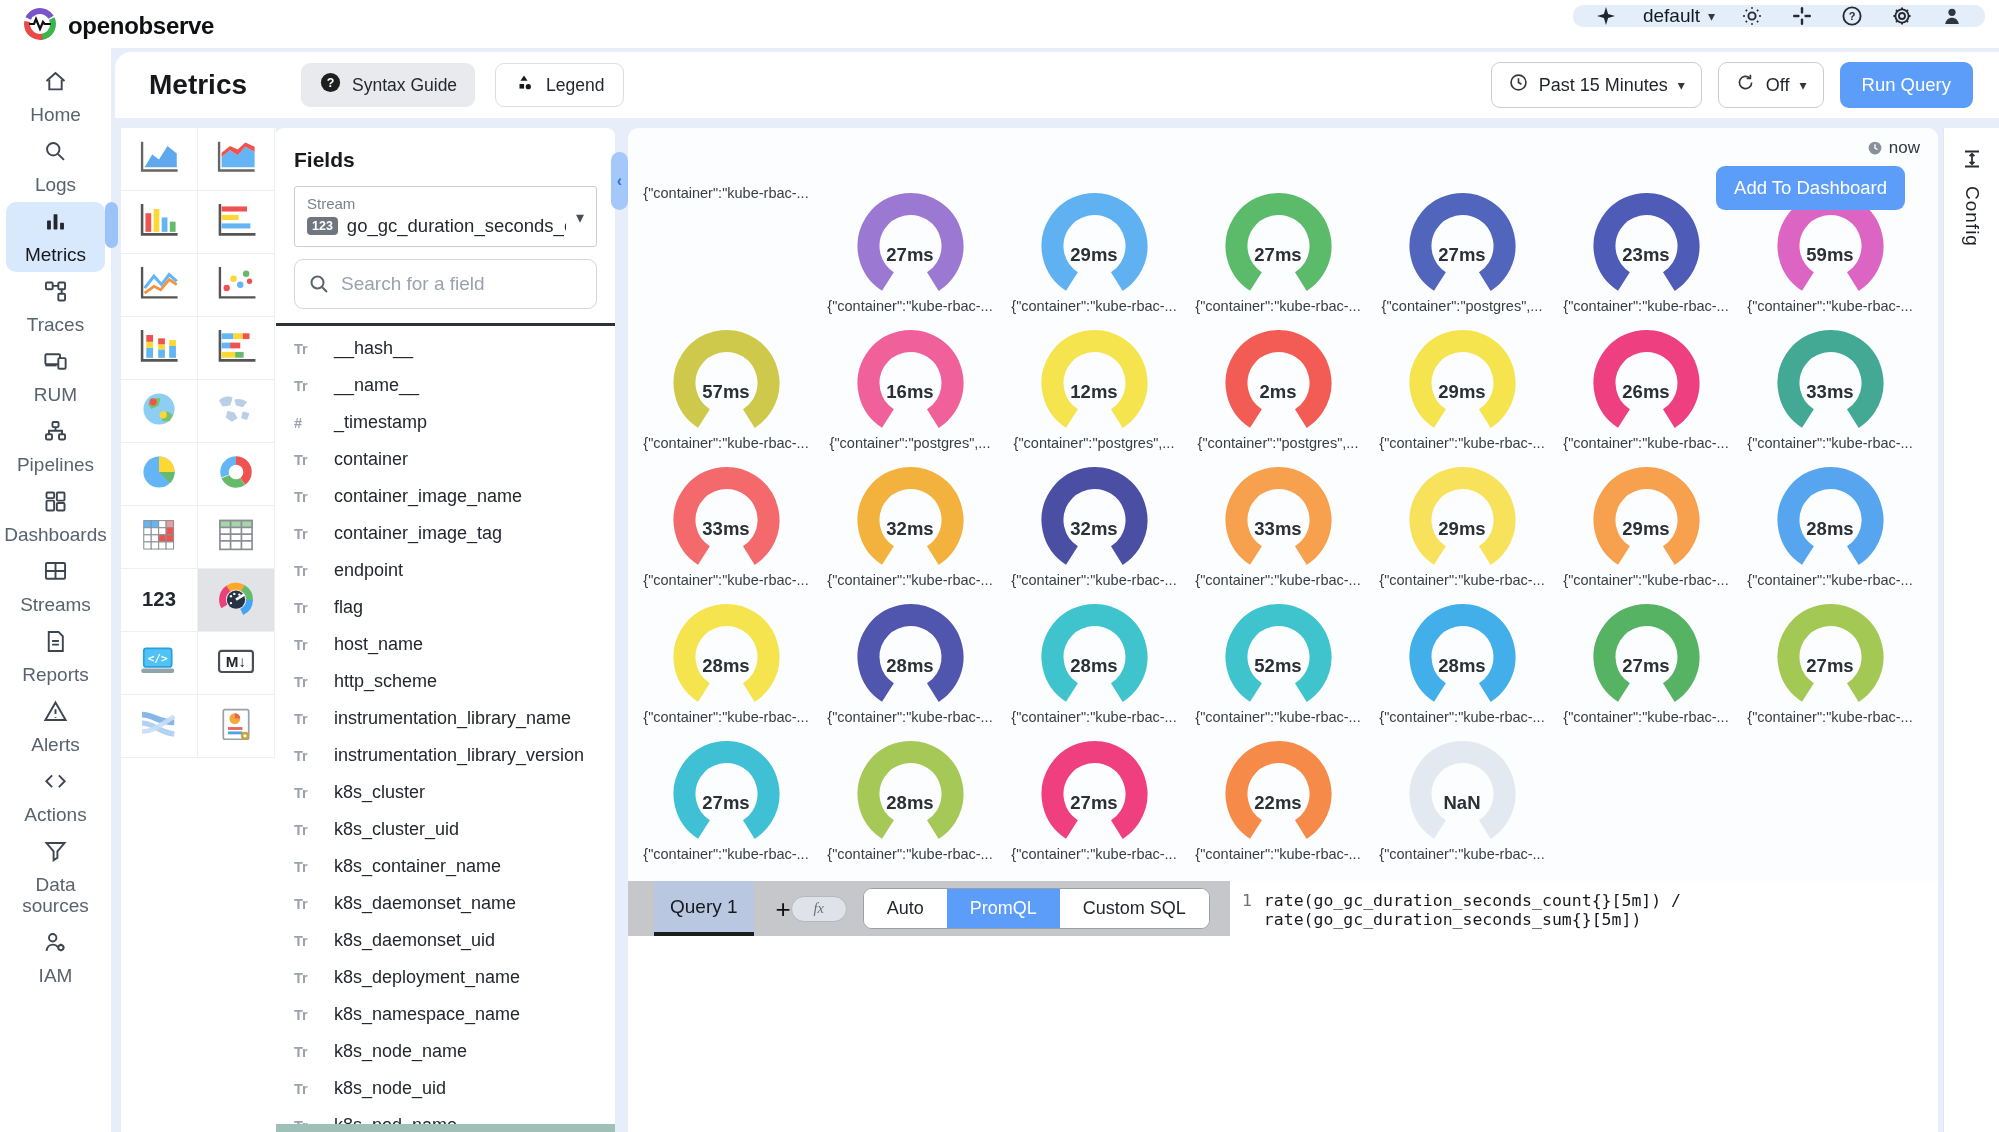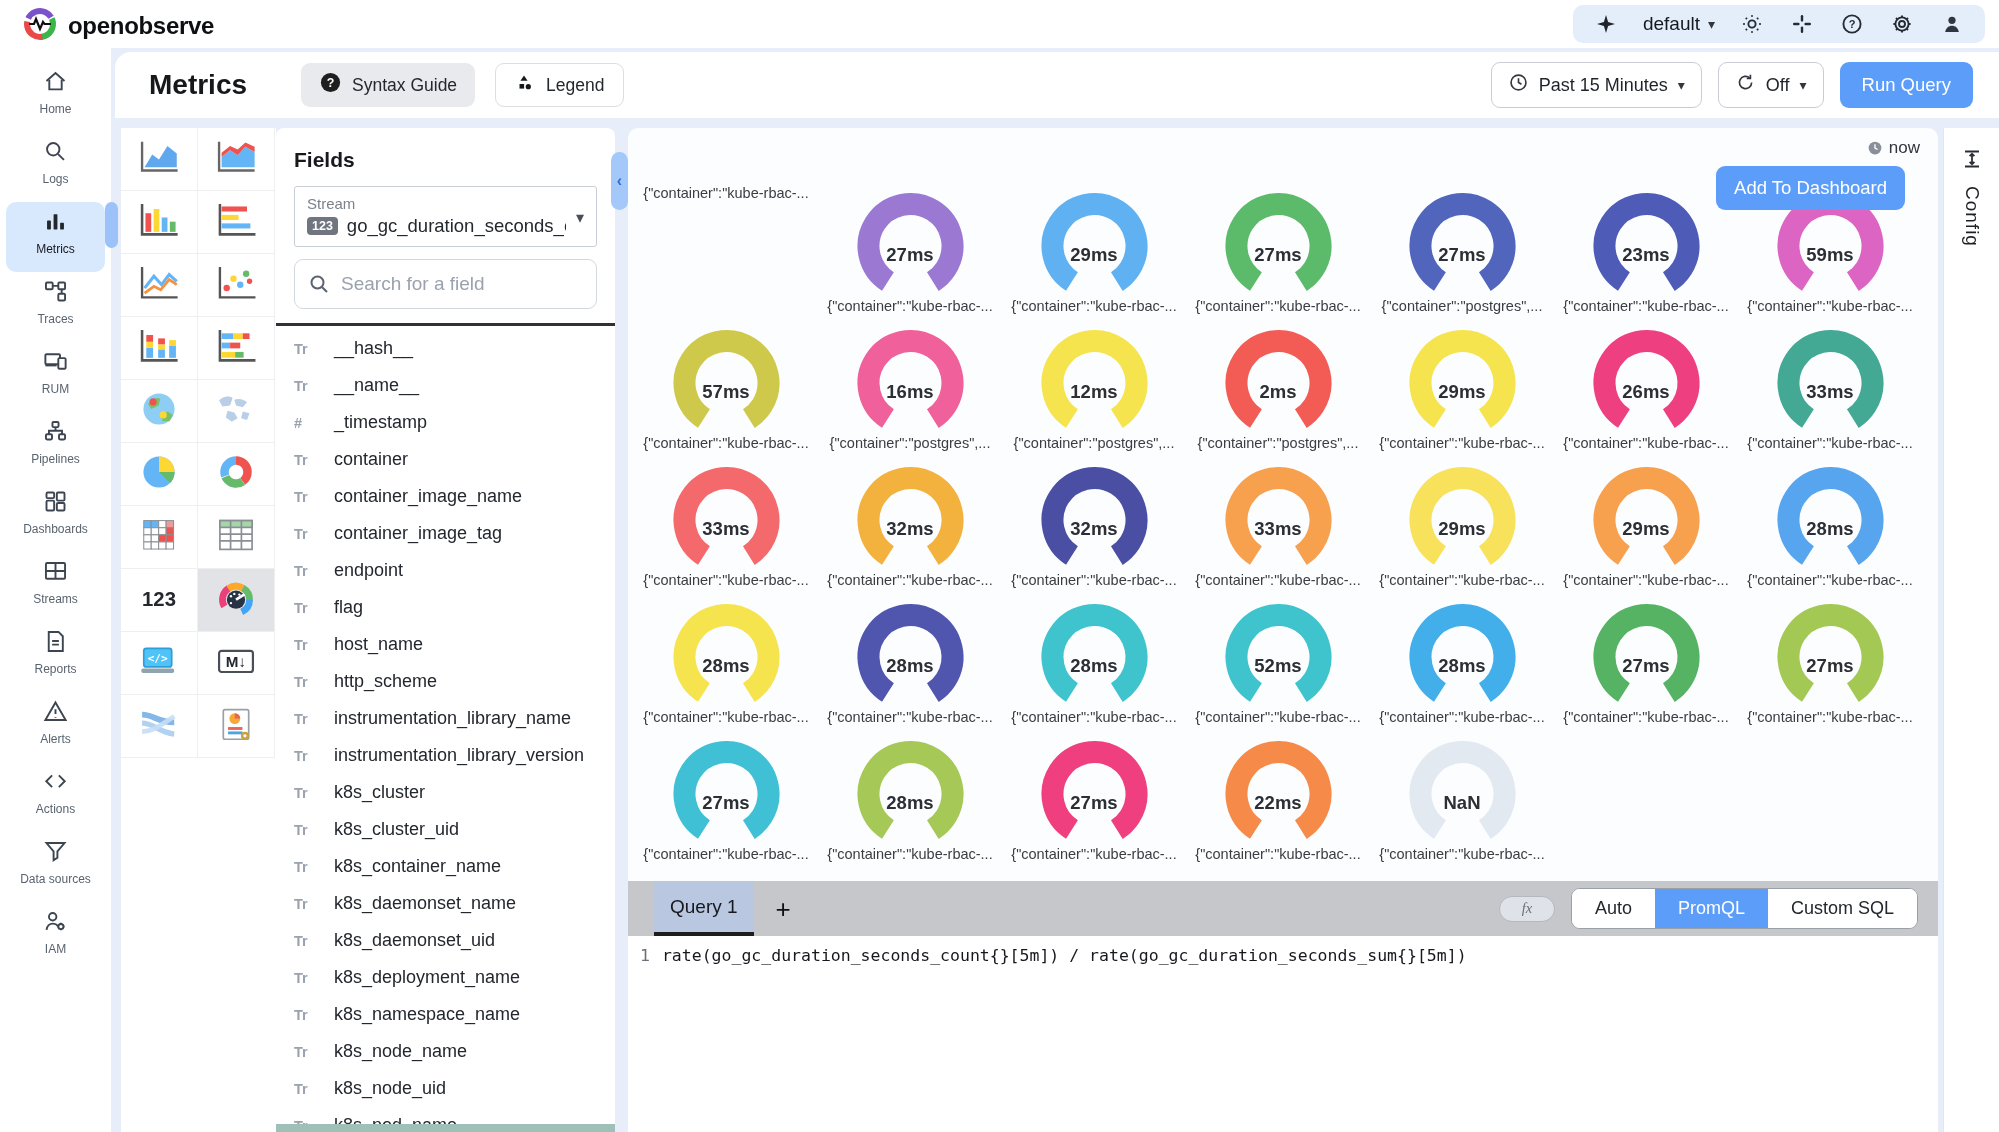--- a/index.html
+++ b/index.html
@@ -4,29 +4,29 @@
 <style>
   * { margin:0; padding:0; box-sizing:border-box; }
   html,body { width:1999px; height:1132px; overflow:hidden; }
   body { position:relative; background:#e7eef9; font-family:"Liberation Sans",sans-serif; color:#23272e; }
   button { font-family:inherit; cursor:pointer; }
 
   
   .navbar { position:absolute; left:0; top:0; right:0; height:48px; background:#fff; z-index:10; }
   .brand { position:absolute; left:22px; top:6px; display:flex; align-items:center; gap:10px; }
   .brand-text { font-size:24px; font-weight:bold; color:#0d0f12; letter-spacing:-0.3px; }
-  .nav-right { position:absolute; right:14px; top:5px; height:38px; background:#e4eefb; border-radius:10px; display:flex; align-items:center; gap:24px; padding:0 20px; }
+  .nav-right { position:absolute; right:14px; top:5px; height:22px; background:#e4eefb; border-radius:10px; display:flex; align-items:center; gap:24px; padding:0 20px; }
   .org-group { display:flex; align-items:center; gap:8px; font-size:19px; color:#15191f; cursor:pointer; }
   .caret { font-size:14px; color:#33373d; }
   .nav-icon { width:26px; height:26px; display:flex; align-items:center; justify-content:center; cursor:pointer; }
   .nav-icon svg { width:24px; height:24px; }
 
   
   .sidebar { position:absolute; left:0; top:48px; width:111px; bottom:0; background:#fff; padding-top:14px; z-index:5; }
-  .side-item { min-height:70px; display:flex; flex-direction:column; align-items:center; gap:5px; color:#59636f; font-size:12px; cursor:pointer; text-align:center; line-height:1.1; padding:6px 2px; }
+  .side-item { min-height:70px; display:flex; flex-direction:column; align-items:center; justify-content:center; gap:5px; color:#59636f; font-size:19px; cursor:pointer; text-align:center; line-height:1.1; padding:6px 2px; }
   .side-item svg { width:27px; height:27px; stroke:#3c4550; fill:none; stroke-width:1.7; }
   .side-item.active { background:#d9e9fd; margin:0 6px; border-radius:10px; color:#16181d; }
   .active-bar { position:absolute; left:0; top:196px; width:6px; height:64px; background:#5c9dfa; border-radius:0 4px 4px 0; }
   .side-collapse { position:absolute; left:105px; top:202px; width:13px; height:46px; background:#9cc2f9; border-radius:7px; z-index:6; }
 
   
   .page-header { position:absolute; left:115px; top:52px; right:0; height:66px; background:#fff; border-radius:16px 0 0 0; display:flex; align-items:center; padding:0 26px 0 34px; z-index:4; }
   .pg-title { font-size:28px; font-weight:600; color:#16181c; margin-right:54px; }
   .hdr-btn { display:flex; align-items:center; gap:10px; height:44px; padding:0 18px; border-radius:9px; font-size:17.5px; color:#24282e; border:none; background:#fff; }
   .btn-syntax { background:#e9eaed; margin-right:20px; font-weight:500; }
@@ -67,21 +67,21 @@
   .now-label { position:absolute; top:10px; right:18px; display:flex; align-items:center; gap:5px; font-size:17px; color:#33373d; }
   .now-label svg { width:18px; height:18px; stroke:#62686f; fill:none; stroke-width:1.8; }
   .add-dash-btn { position:absolute; top:38px; right:33px; background:#5c9dfa; color:#fff; border:none; border-radius:9px; font-size:18.5px; padding:11px 18px; z-index:4; }
   .gauge-grid { position:absolute; left:6px; top:60px; display:grid; grid-template-columns:repeat(7,184px); grid-auto-rows:137px; }
   .gauge-cell { display:flex; flex-direction:column; align-items:center; }
   .gauge-wrap { position:relative; width:127px; height:113px; }
   .gauge-value { position:absolute; left:0; right:0; top:56px; text-align:center; font-size:18.5px; font-weight:bold; color:#2c2f33; }
   .gauge-label { font-size:14.5px; color:#3a3d42; white-space:nowrap; margin-top:-3px; }
 
   
-  .query-editor { position:absolute; left:628px; top:881px; width:1310px; bottom:0; background:#fff; display:flex; flex-direction:column; z-index:2; }
+  .query-editor { position:absolute; left:628px; top:881px; width:1310px; bottom:0; background:#fff; display:flex; flex-direction:row; z-index:2; }
   .qtab-bar { height:55px; background:#c6c7ca; display:flex; align-items:center; padding:0 20px 0 26px; flex:none; }
   .qtab { height:55px; display:flex; align-items:center; padding:0 16px; background:#b9c7e1; border-bottom:4px solid #1d1d1d; font-size:19px; color:#17191d; cursor:pointer; }
   .qtab-add { margin-left:22px; font-size:26px; color:#111; background:none; border:none; line-height:1; }
   .qbar-right { margin-left:auto; display:flex; align-items:center; gap:16px; }
   .fx-pill { width:56px; height:26px; border-radius:13px; background:#dfe3e9; border:1px solid #b4b9c0; display:flex; align-items:center; justify-content:center; font-size:14.5px; font-style:italic; color:#6a7078; font-family:"Liberation Serif",serif; cursor:pointer; }
   .mode-group { display:flex; border-radius:9px; overflow:hidden; border:1px solid #9aa0a8; background:#fff; }
   .mode-btn { padding:9px 23px; font-size:18px; background:#fff; color:#23272e; border:none; }
   .mode-btn.active { background:#5c9dfa; color:#fff; }
   .qcode { padding:10px 12px; font-family:"DejaVu Sans Mono",monospace; font-size:16.5px; color:#16181d; display:flex; gap:12px; cursor:text; }
   .qline-no { color:#6a7078; }

